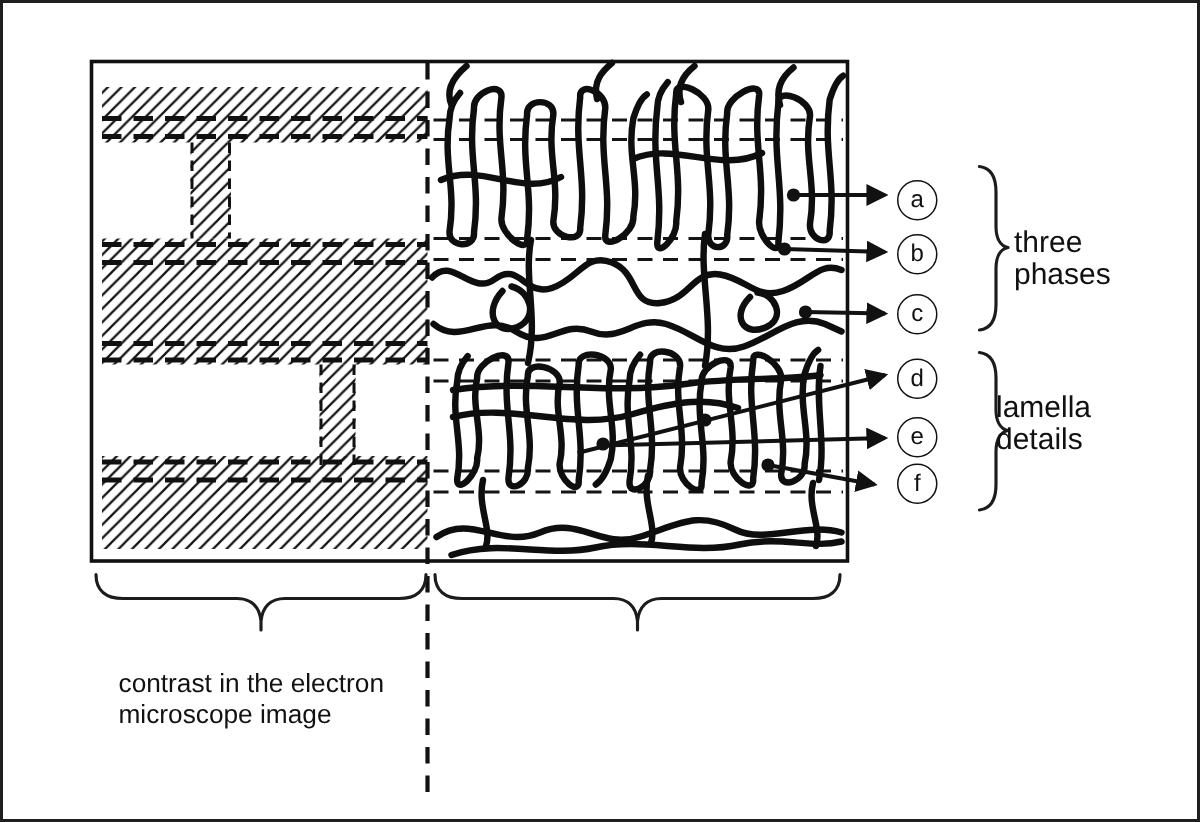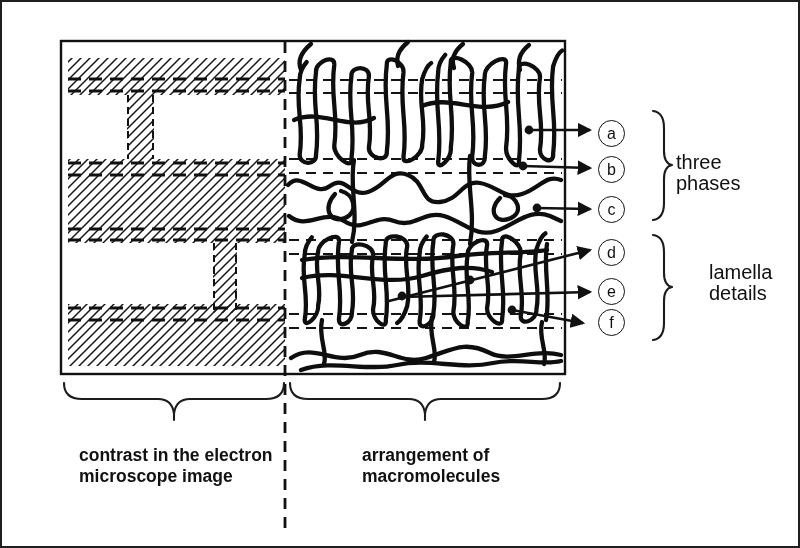--- a/index.html
+++ b/index.html
@@ -26,21 +26,20 @@
   }
   .group-caption{
     position:absolute;
     font-size:20px;line-height:21px;
     white-space:pre-line;
   }
   .bottom-caption{
     position:absolute;
     font-size:17.5px;line-height:21px;
     white-space:pre-line;
-    font-weight:bold;
   }
 </style>
 </head>
 <body>
 
 <div class="page">
 
   <svg width="800" height="548" viewBox="0 0 800 548">
     <defs>
       <pattern id="hatch" patternUnits="userSpaceOnUse" width="9" height="9">
@@ -136,21 +135,19 @@
 
   <div class="callout" style="left:596px;top:118px">a</div>
   <div class="callout" style="left:596px;top:154px">b</div>
   <div class="callout" style="left:596px;top:194px">c</div>
   <div class="callout" style="left:596px;top:237px">d</div>
   <div class="callout" style="left:596px;top:276px">e</div>
   <div class="callout" style="left:596px;top:307px">f</div>
 
   <div class="group-caption" style="left:674px;top:150px">three
 phases</div>
-  <div class="group-caption" style="left:707px;top:260px">lamella
+  <div class="group-caption" style="left:662px;top:260px">lamella
 details</div>
 
   <div class="bottom-caption" style="left:77px;top:443px">contrast in the electron
 microscope image</div>
-  <div class="bottom-caption" style="left:360px;top:443px">arrangement of
-macromolecules</div>
 
 </div>
 
 </body></html>

